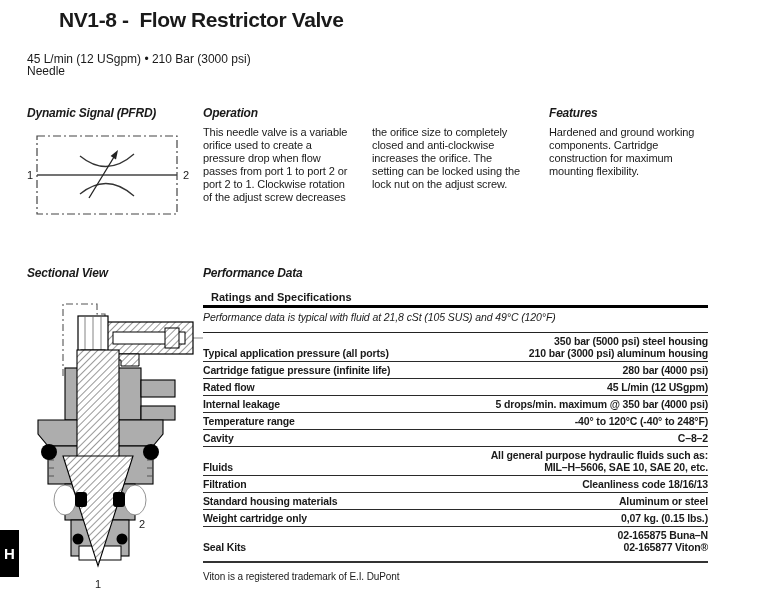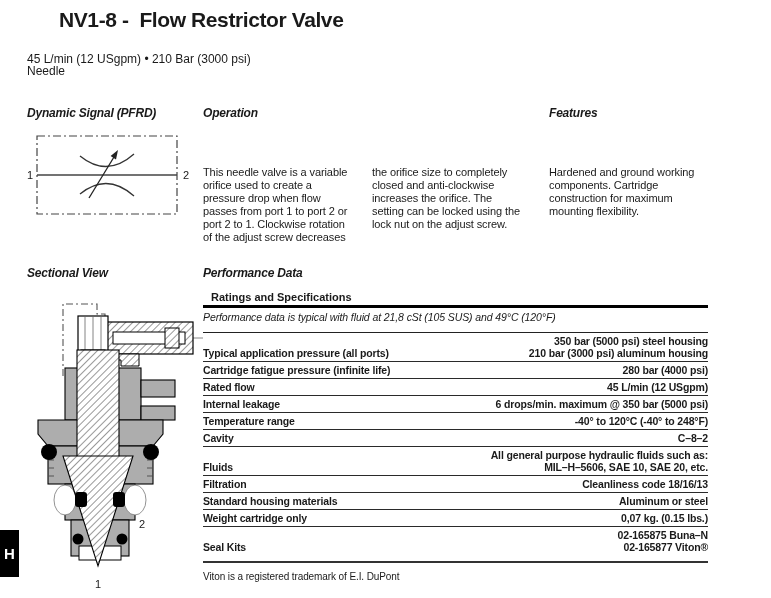--- a/index.html
+++ b/index.html
@@ -12,21 +12,21 @@
   .abs{position:absolute;}
   .hdr-title{left:27px;top:8px;font-size:21px;font-weight:bold;letter-spacing:-0.4px;white-space:pre;margin-left:32px;}
   .hdr-type{left:27px;top:38px;font-size:12px;margin-top:26px;}
   .hdr-specs{left:27px;top:52px;font-size:12px;}
   .sec-h{font-size:12px;font-weight:bold;letter-spacing:-0.2px;font-style:italic;}
   #h-dynamic{left:27px;top:106px;}
   #h-operation{left:203px;top:106px;text-align:center;}
   #h-features{left:549px;top:106px;}
   #h-sectional{left:27px;top:266px;}
   #h-performance{left:203px;top:266px;}
-  .body-text{font-size:11px;line-height:13px;white-space:pre-line;letter-spacing:-0.1px;margin-top:40px;}
+  .body-text{font-size:11px;line-height:13px;white-space:pre-line;letter-spacing:-0.1px;}
   #op-col1{left:203px;top:126px;width:168px;}
   #op-col2{left:372px;top:126px;width:178px;}
   #feat-text{left:549px;top:126px;width:190px;}
   #schematic{left:25px;top:130px;}
   #sectional{left:25px;top:288px;}
   #tbl-title{left:203px;top:291px;font-size:11px;font-weight:bold;margin-left:8px;}
   .perf-table{left:203px;top:305px;width:505px;}
   .thick-rule{border-top:3.5px solid #000;height:0;}
   .note{font-style:italic;font-size:10.5px;line-height:13px;padding:3px 0 8px;border-bottom:1.2px solid #222;letter-spacing:-0.1px;}
   .row{display:flex;justify-content:space-between;align-items:flex-end;
@@ -155,21 +155,21 @@
   <div class="row">
     <div class="lbl">Cartridge fatigue pressure (infinite life)</div>
     <div class="val">280 bar (4000 psi)</div>
   </div>
   <div class="row">
     <div class="lbl">Rated flow</div>
     <div class="val">45 L/min (12 USgpm)</div>
   </div>
   <div class="row">
     <div class="lbl">Internal leakage</div>
-    <div class="val">6 drops/min. maximum @ 350 bar (5000 psi)</div>
+    <div class="val">5 drops/min. maximum @ 350 bar (4000 psi)</div>
   </div>
   <div class="row">
     <div class="lbl">Temperature range</div>
     <div class="val">-40° to 120°C (-40° to 248°F)</div>
   </div>
   <div class="row">
     <div class="lbl">Cavity</div>
     <div class="val">C–8–2</div>
   </div>
   <div class="row">

